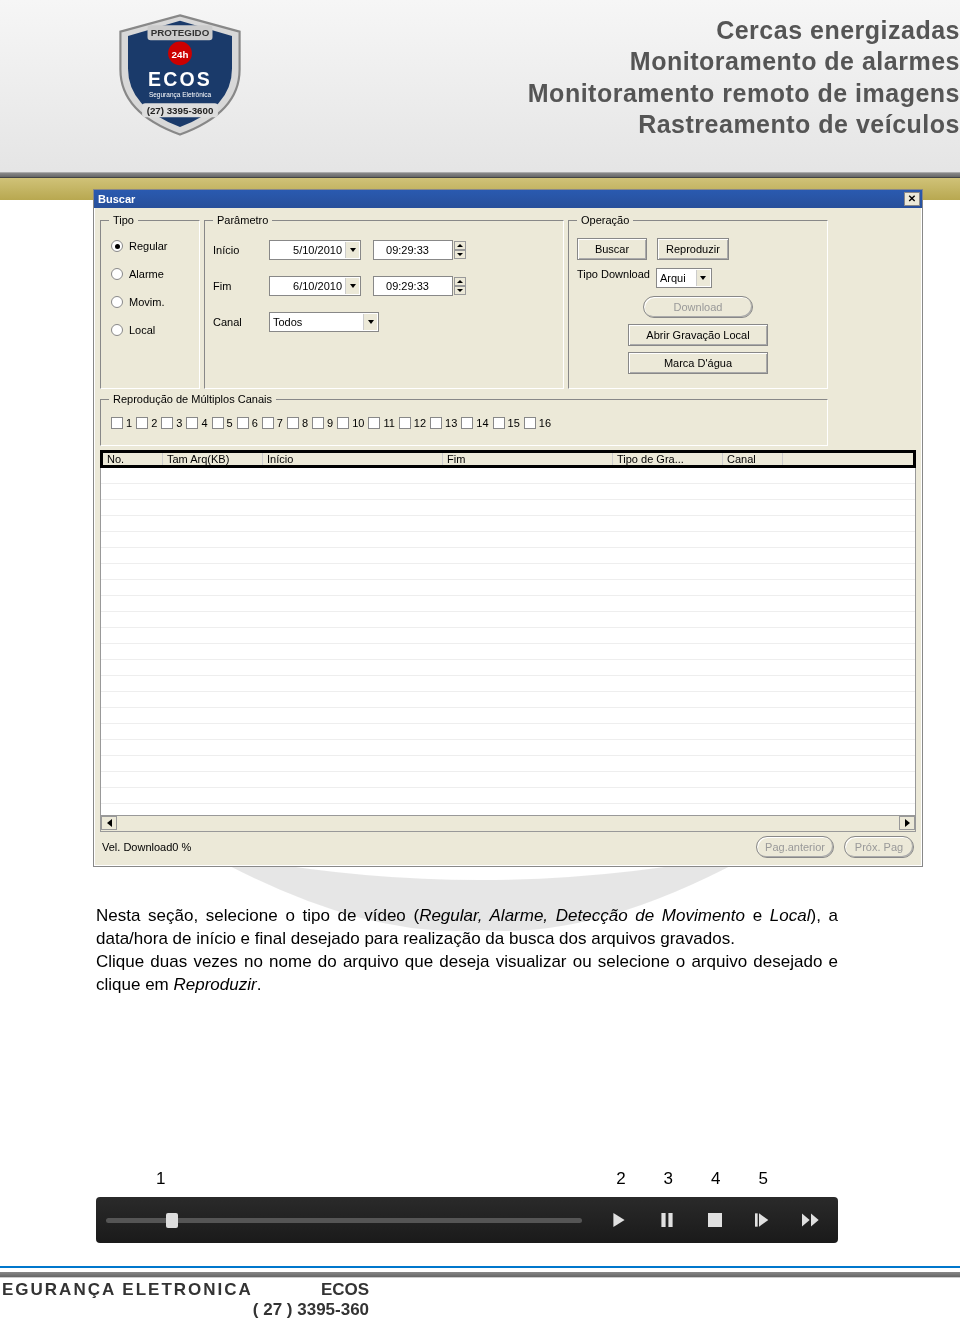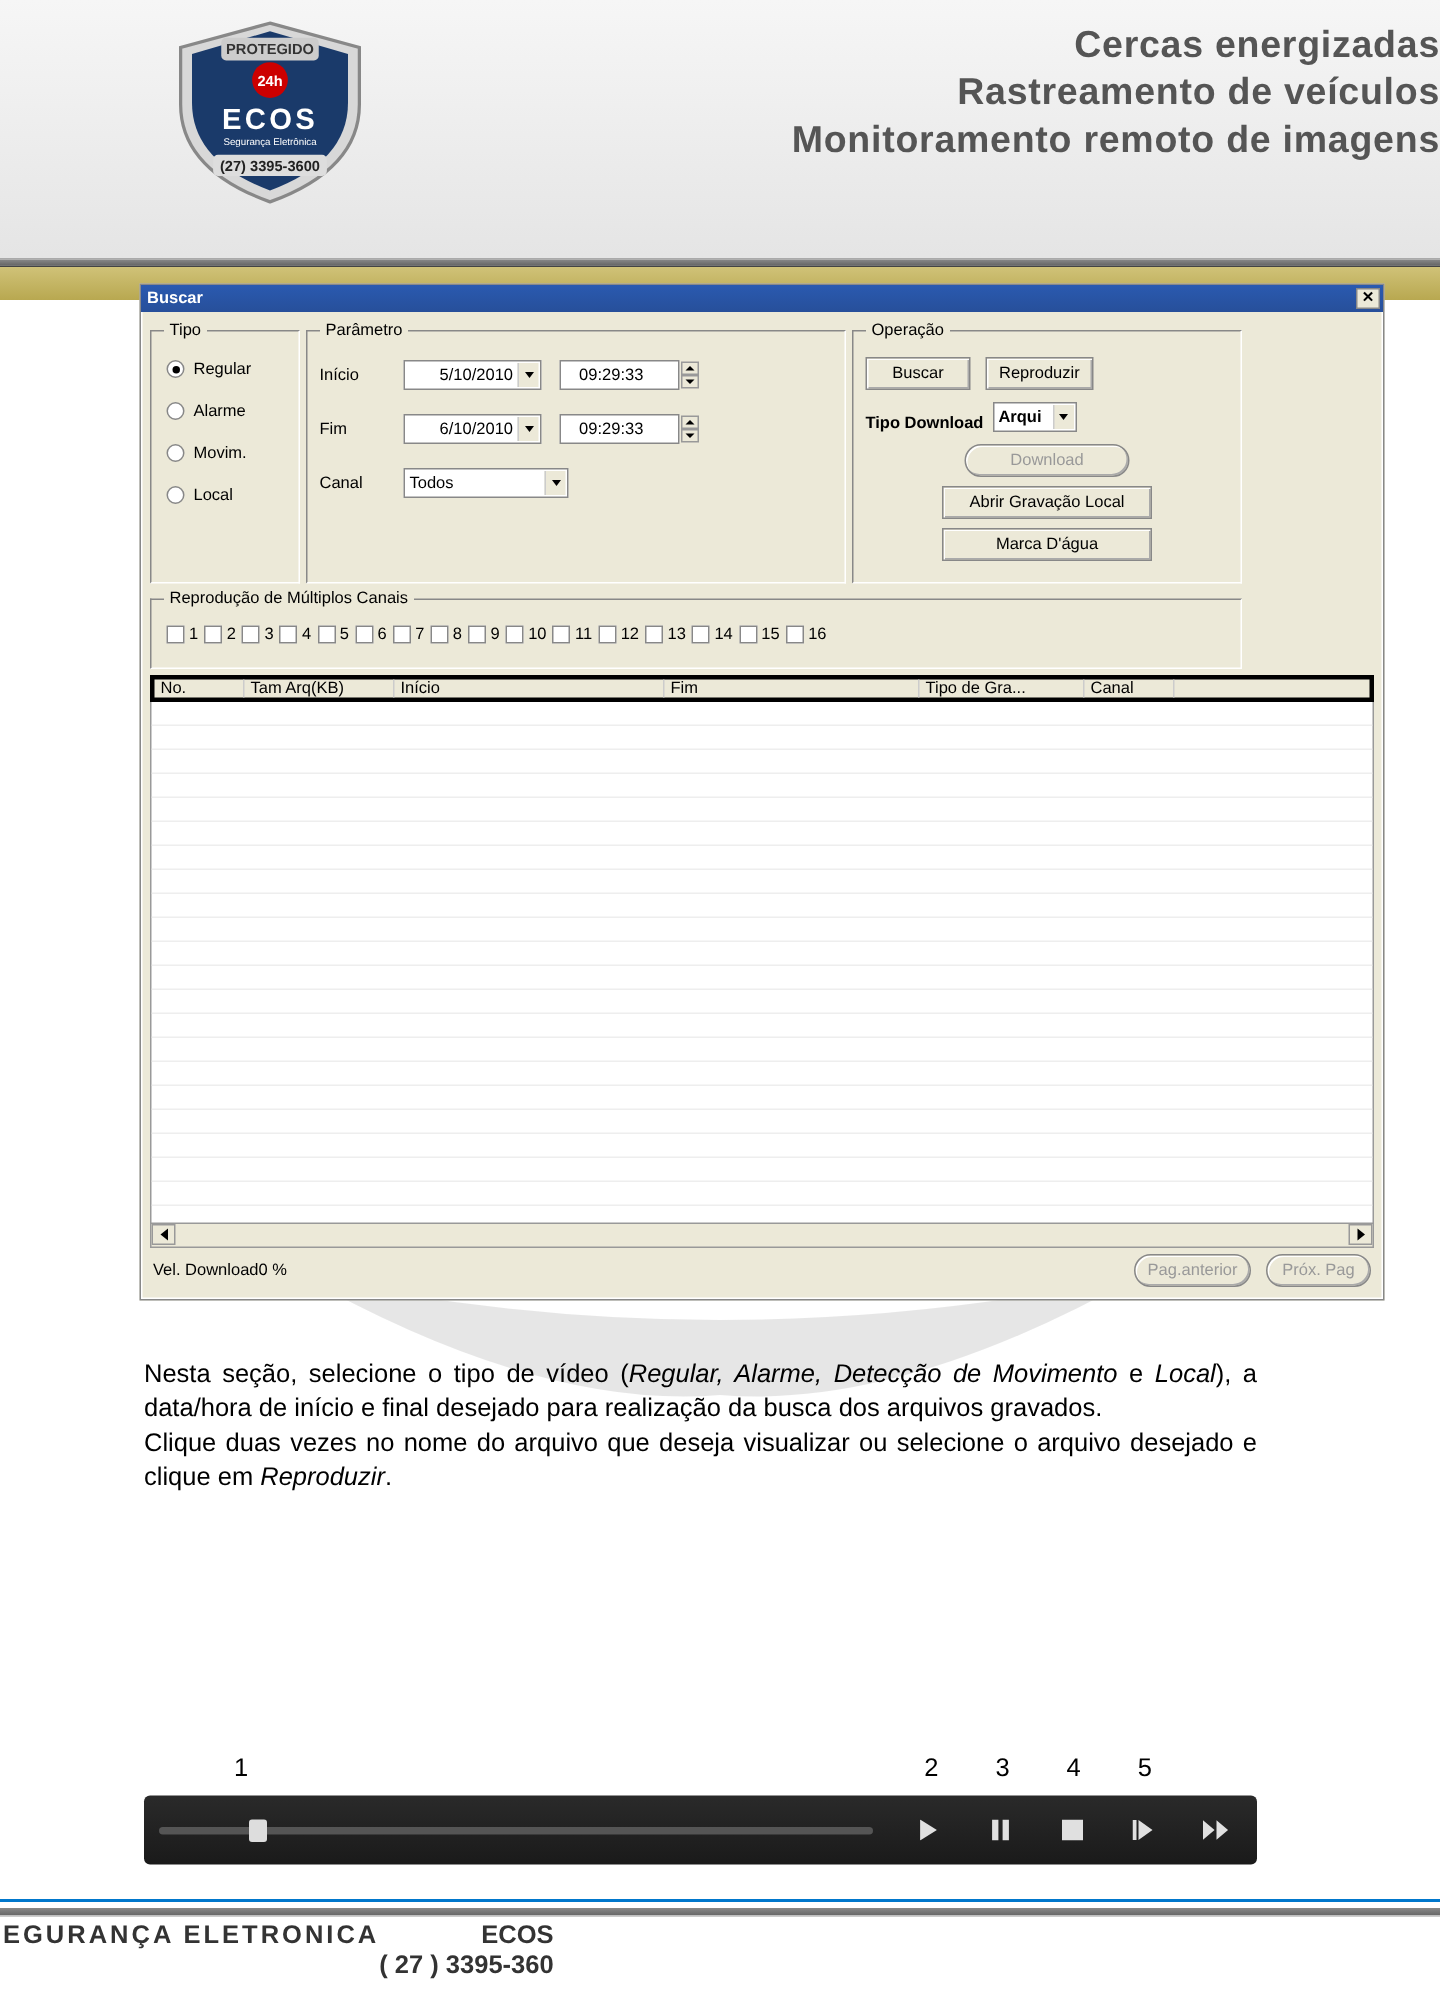--- a/index.html
+++ b/index.html
@@ -38,21 +38,21 @@
   .combo-arrow::after{ content:""; border-left:3px solid transparent; border-right:3px solid transparent; border-top:4px solid #000;}
   .spin-arrows { position:absolute; right:-14px; top:0; bottom:0; width:12px; display:flex; flex-direction:column;}
   .spin-arrows div{ flex:1; background:#ece9d8; border:1px solid #999; display:flex; align-items:center; justify-content:center;}
   .spin-arrows .up::after{content:""; border-left:3px solid transparent; border-right:3px solid transparent; border-bottom:3px solid #000;}
   .spin-arrows .down::after{content:""; border-left:3px solid transparent; border-right:3px solid transparent; border-top:3px solid #000;}
   
   .op-row { display:flex; gap:10px; margin: 4px 0 8px 0;}
   .win-btn { height: 22px; min-width: 70px; padding: 0 8px; background: #ece9d8; border: 1px solid #888; box-shadow: inset 1px 1px 0 #fff, inset -1px -1px 0 #aaa; font-size:11px; display:flex; align-items:center; justify-content:center;}
   .win-btn.disabled{ color:#999;border-radius:11px; }
   .win-btn.wide { width: 140px;}
-  .op-dl-row { display:flex; align-items:flex-end; gap:6px; margin:4px 0 8px 0;font-weight:bold;}
+  .op-dl-row { display:flex; align-items:flex-start; gap:6px; margin:4px 0 8px 0;}
   .op-dl-row .combo-box{ width:56px;}
   .op-stack { display:flex; flex-direction:column; gap:6px; align-items:center; margin-top:2px;}
   
   .fs-multi { width: 728px; padding-bottom:12px;}
   .ch-row { display:flex; gap:4px; padding:4px 2px;}
   .ch-item { display:flex; align-items:center; gap:3px; font-size:11px;}
   .ch-box { width:12px; height:12px; border:1px solid #888; background:#fff;}
   
   .table-hdr { display:flex; height:18px; border:3px solid #000000; background:#ece9d8; font-size:11px; margin-top:2px;}
   .table-hdr > div { border-right:1px solid #ccc; padding:2px 4px; display:flex; align-items:center;}
@@ -102,22 +102,23 @@
       <circle cx="70" cy="40" r="11" fill="#c00"></circle>
       <text x="70" y="44" text-anchor="middle" font-size="9" fill="#fff" font-weight="bold">24h</text>
       <text x="70" y="70" text-anchor="middle" font-size="18" fill="#fff" font-weight="bold" letter-spacing="2">ECOS</text>
       <text x="70" y="80" text-anchor="middle" font-size="6" fill="#fff">Segurança Eletrônica</text>
       <rect x="35" y="86" width="70" height="13" rx="3" fill="#ddd"></rect>
       <text x="70" y="96" text-anchor="middle" font-size="9" fill="#222" font-weight="bold">(27) 3395-3600</text>
     </svg>
   </div>
   <div class="header-text">
     <div>Cercas energizadas</div>
+    <div>Monitoramento de alarmes</div>
+    <div>Monitoramento remoto de imagens</div>
     <div>Rastreamento de veículos</div>
-    <div>Monitoramento remoto de imagens</div>
   </div>
   <div class="header-divider"></div>
   <div class="header-accent"></div>
 </div>
 
 <svg class="watermark-wing" viewBox="0 0 560 90">
   <path d="M0 0 Q280 60 560 0 Q400 90 280 80 Q160 90 0 0 Z" fill="#888"></path>
 </svg>
 
 <div class="dialog">

